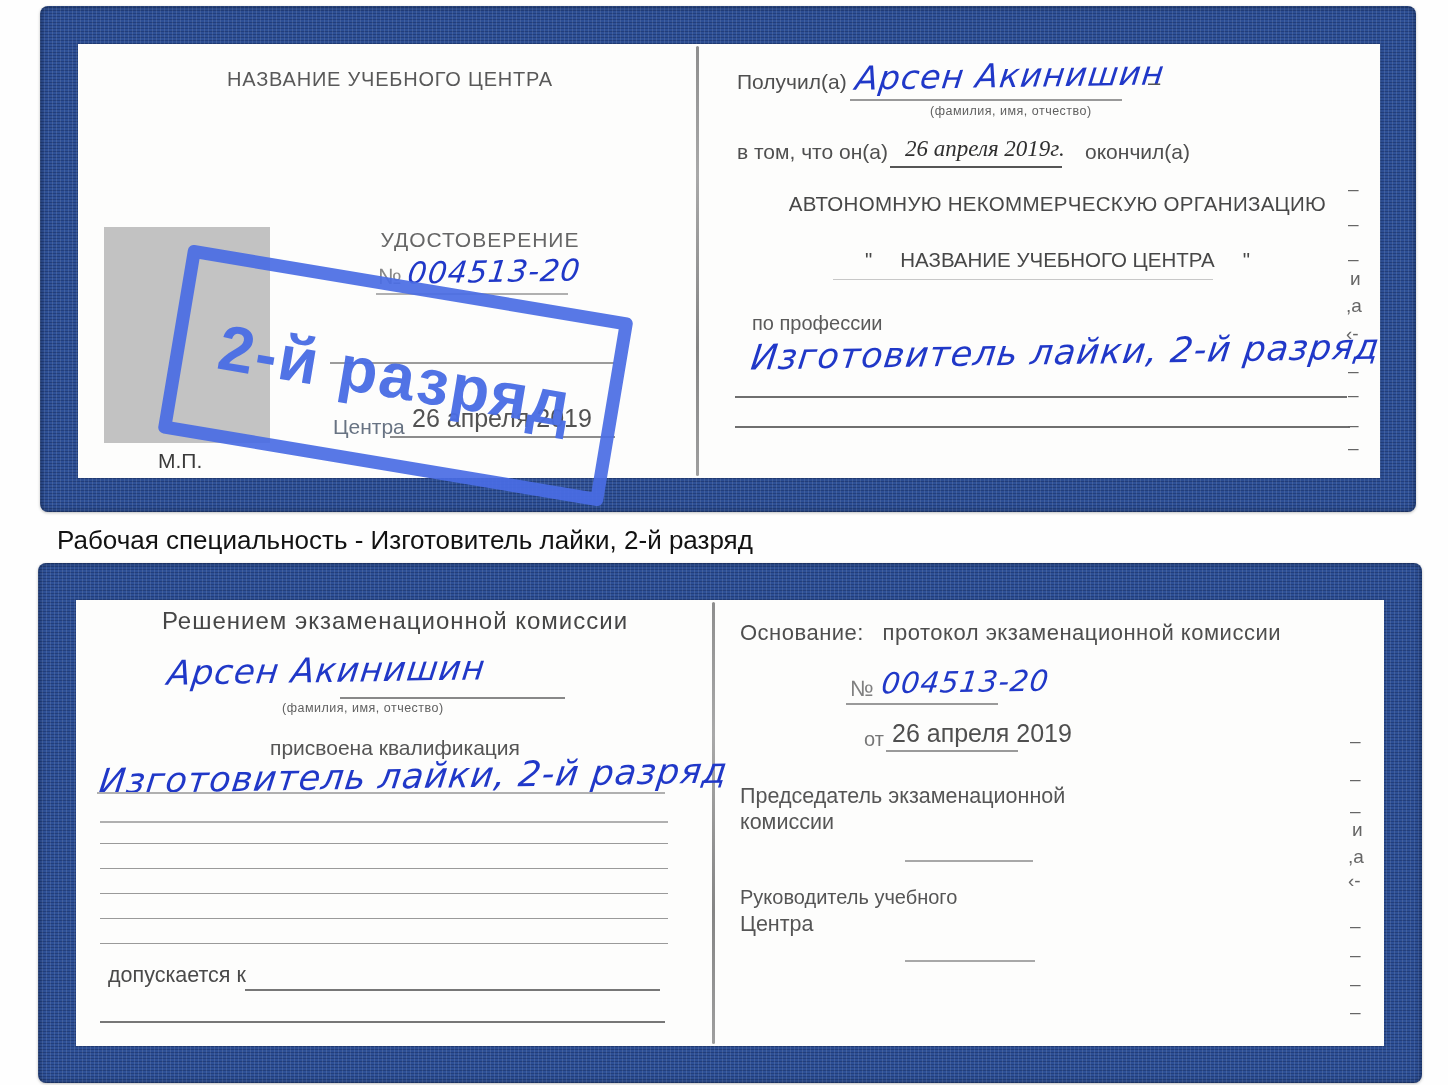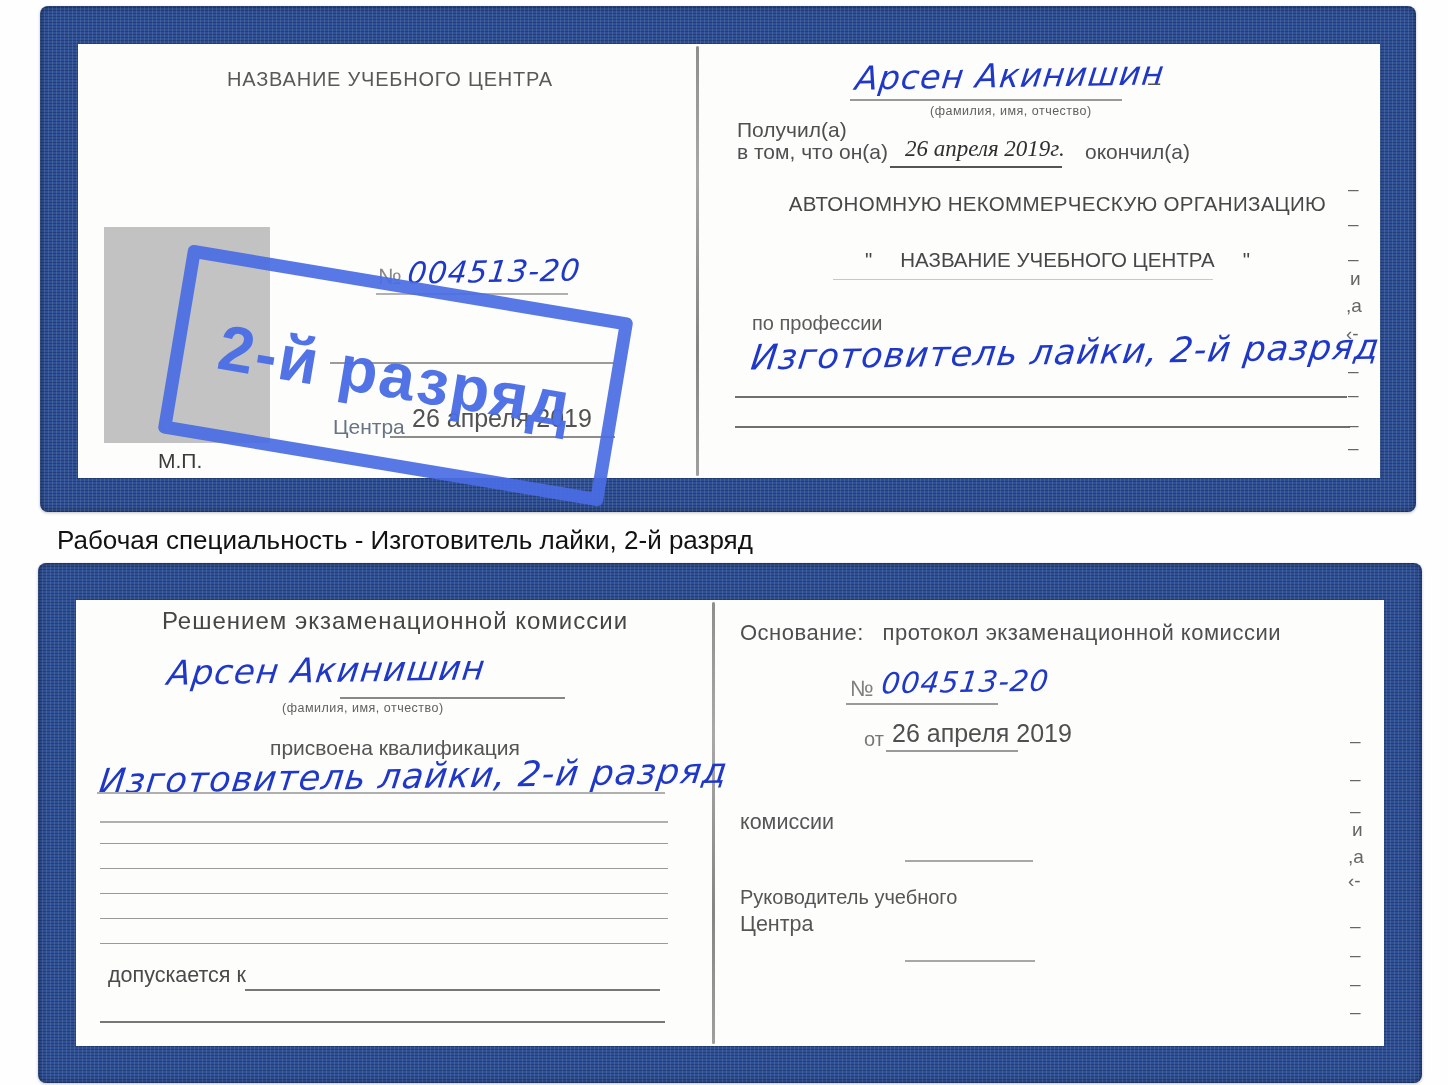--- a/index.html
+++ b/index.html
@@ -44,38 +44,39 @@
 <div id="canvas">
 
   <div class="card" style="left:40px;top:6px;width:1376px;height:506px;"></div>
   <div class="page" style="left:78px;top:44px;width:1302px;height:434px;"></div>
   <div class="fold" style="left:696px;top:46px;height:430px;"></div>
 
   <div class="t lbl-gray centered" style="left:80px;top:68px;width:620px;font-size:20px;letter-spacing:.8px;color:#595959;">НАЗВАНИЕ УЧЕБНОГО ЦЕНТРА</div>
 
   <div class="photo" style="left:104px;top:227px;width:166px;height:216px;"></div>
 
+  <div class="t" style="left:335px;top:228px;width:290px;text-align:center;font-size:21px;letter-spacing:1px;color:#666;">УДОСТОВЕРЕНИЕ</div>
 
   <span class="t" style="left:378px;top:264px;font-size:22px;color:#888;">№</span>
   <span class="t hand" style="left:408px;top:254px;font-size:30px;">004513-20</span>
   <div class="hline" style="left:376px;top:293px;width:192px;background:#b0b0b0;"></div>
 
   <div class="hline" style="left:330px;top:362px;width:284px;background:#999;height:1.5px;"></div>
 
   <span class="t" style="left:333px;top:415px;font-size:21px;color:#657181;">Центра</span>
   <span class="t" style="left:412px;top:404px;font-size:25px;color:#4f4f4f;">26 апреля 2019</span>
   <div class="hline" style="left:390px;top:436px;width:225px;background:#8a8a8a;"></div>
 
   <div class="t" style="left:158px;top:449px;font-size:21px;color:#3b3b3b;">М.П.</div>
 
   <div class="stamp">
     <span>2-й разряд</span>
   </div>
 
-  <span class="t lbl" style="left:737px;top:70px;margin-top:48px;">Получил(а)</span>
+  <span class="t lbl" style="left:737px;top:70px;">Получил(а)</span>
   <span class="t hand" style="left:856px;top:56px;font-size:33px;">Арсен Акинишин</span>
   <div class="hline" style="left:850px;top:99px;width:272px;background:#999;height:1.5px;"></div>
   <div class="t hint" style="left:930px;top:104px;">(фамилия, имя, отчество)</div>
   <span class="t" style="left:1148px;top:70px;font-size:22px;color:#555;">–</span>
 
   <span class="t lbl" style="left:737px;top:140px;">в том, что он(а)</span>
   <span class="t serifit" style="left:905px;top:136px;font-size:23px;">26 апреля 2019г.</span>
   <div class="hline" style="left:890px;top:166px;width:172px;background:#555;height:1.5px;"></div>
   <span class="t lbl" style="left:1085px;top:140px;">окончил(а)</span>
 
@@ -134,20 +135,21 @@
   </div>
 
   <span class="t" style="left:850px;top:676px;font-size:22px;color:#808080;">№</span>
   <span class="t hand" style="left:882px;top:665px;font-size:29px;">004513-20</span>
   <div class="hline" style="left:846px;top:703px;width:152px;background:#9a9a9a;"></div>
 
   <span class="t" style="left:864px;top:728px;font-size:20px;color:#777;">от</span>
   <span class="t" style="left:892px;top:719px;font-size:25px;color:#4f4f4f;">26 апреля 2019</span>
   <div class="hline" style="left:886px;top:750px;width:132px;background:#9a9a9a;"></div>
 
+  <div class="t" style="left:740px;top:784px;font-size:21.5px;color:#555;">Председатель экзаменационной</div>
   <div class="t" style="left:740px;top:810px;font-size:21.5px;color:#555;">комиссии</div>
   <div class="hline" style="left:905px;top:860px;width:128px;background:#a8a8a8;"></div>
 
   <div class="t" style="left:740px;top:886px;font-size:20px;color:#555;">Руководитель учебного</div>
   <div class="t" style="left:740px;top:912px;font-size:21.5px;color:#555;">Центра</div>
   <div class="hline" style="left:905px;top:960px;width:130px;background:#a8a8a8;"></div>
 
   <span class="edge-mark" style="left:1350px;top:730px;">–</span>
   <span class="edge-mark" style="left:1350px;top:768px;">–</span>
   <span class="edge-mark" style="left:1350px;top:800px;">–</span>

